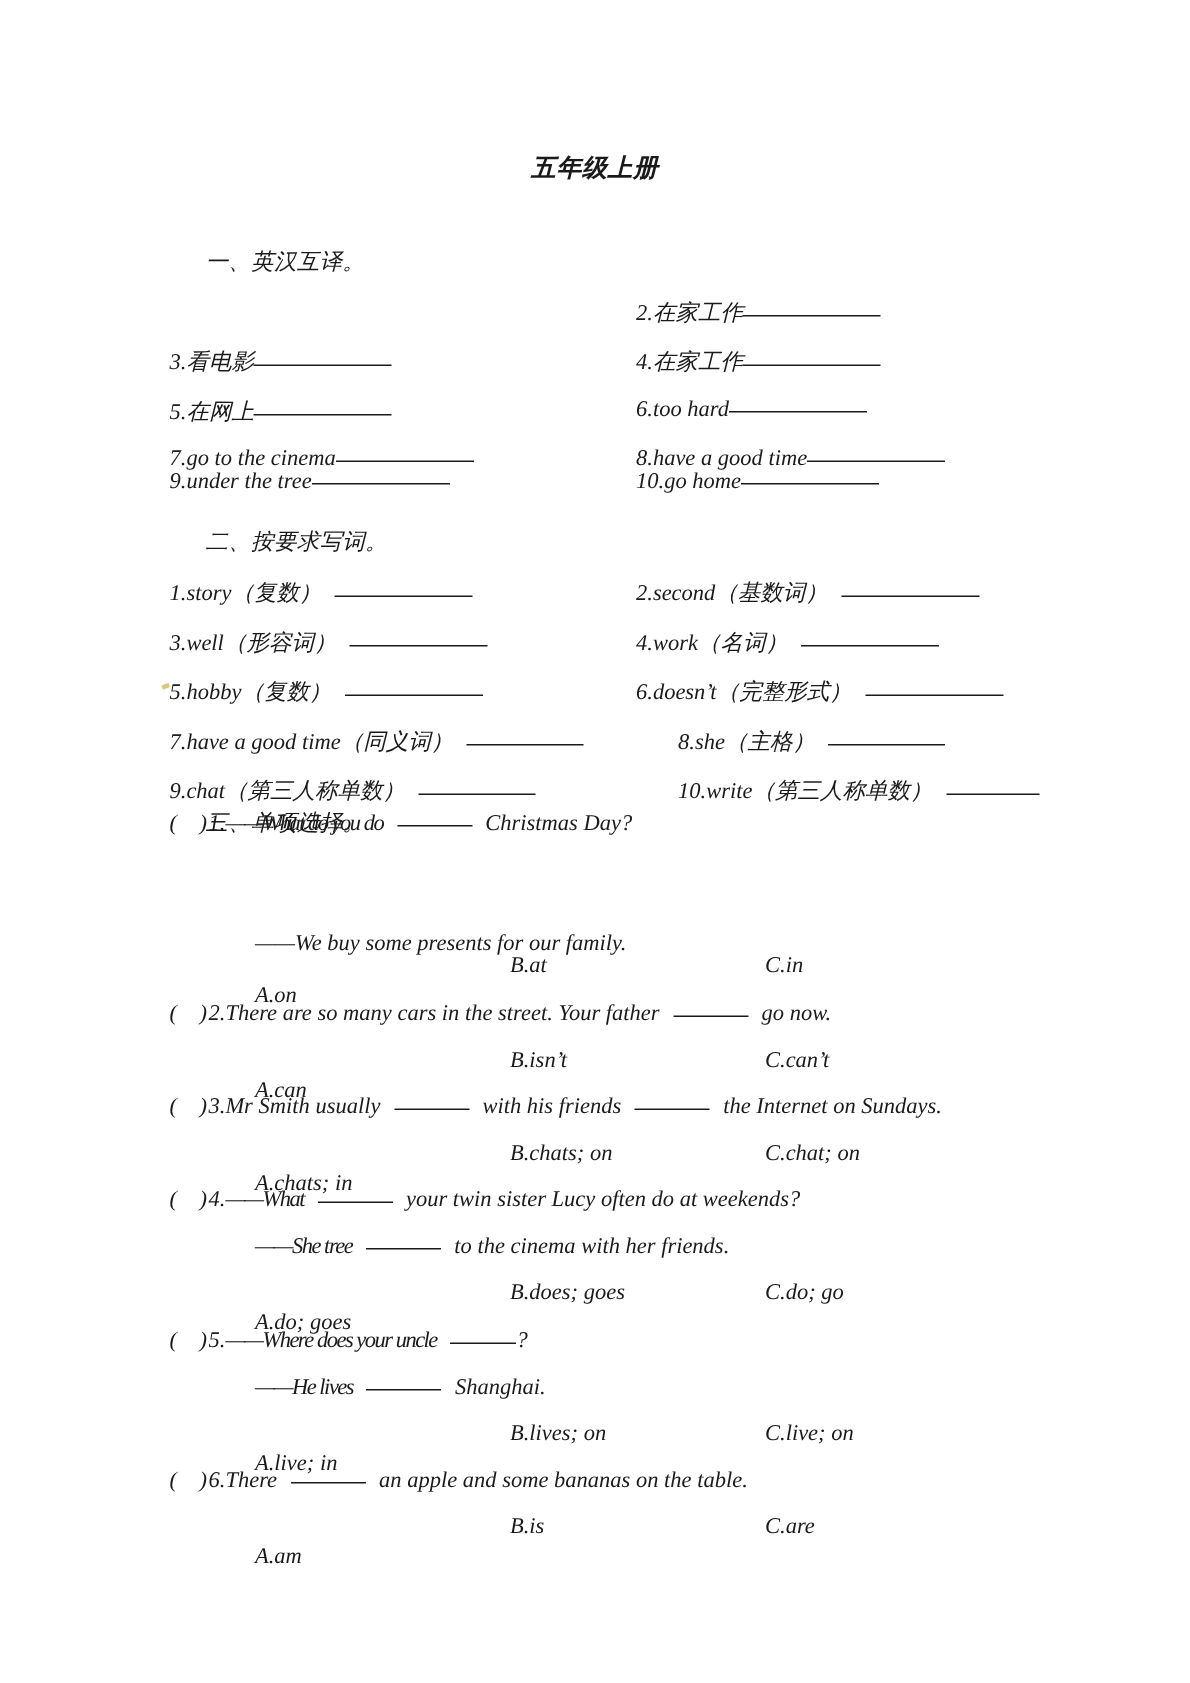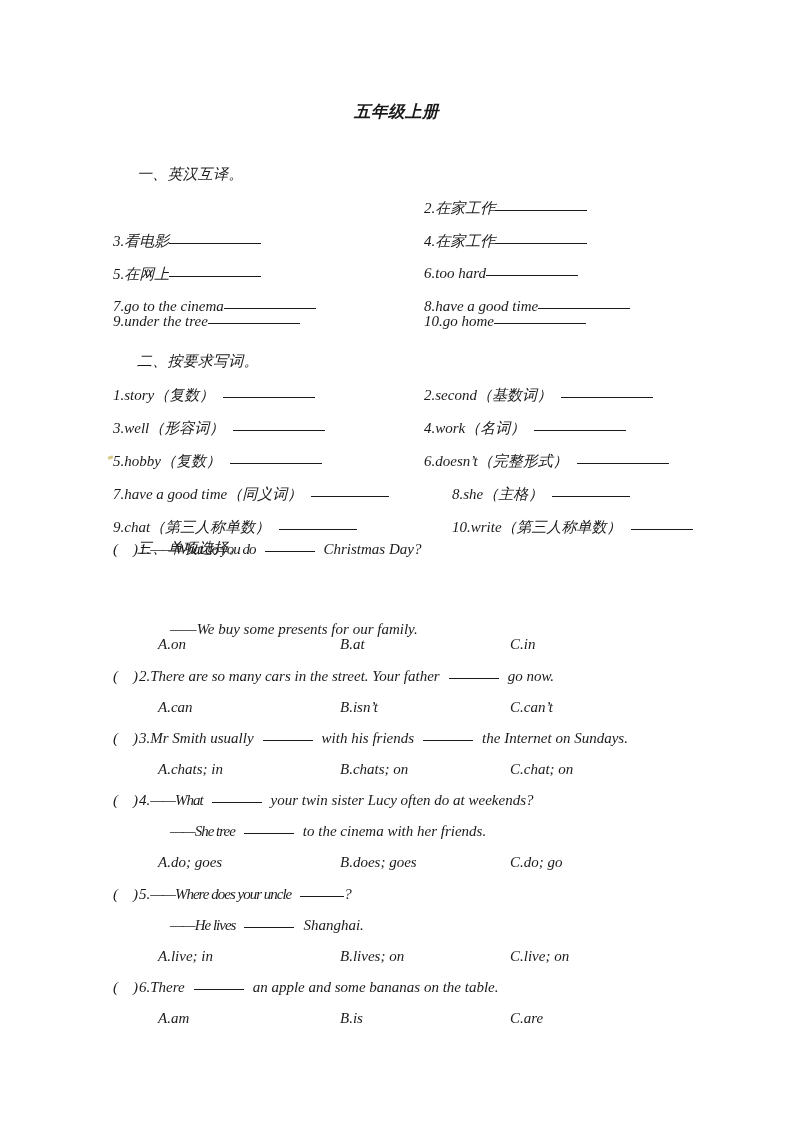--- a/index.html
+++ b/index.html
@@ -100,21 +100,21 @@
     width: 580px;
     height: 22px;
     font-size: 15px;
     white-space: nowrap;
   }
   .opt {
     position: absolute;
     top: 0;
     white-space: nowrap;
   }
-  .opt-a { left: 45px; }
+  .opt-a { left: 57px; margin-top: 20px; }
   .opt-b { left: 227px; }
   .opt-c { left: 397px; }
 
   
   .inl {
     display: inline-block;
     border-bottom: 1.1px solid #1a1a1a;
     width: 50px;
     position: relative;
     top: -2px;

